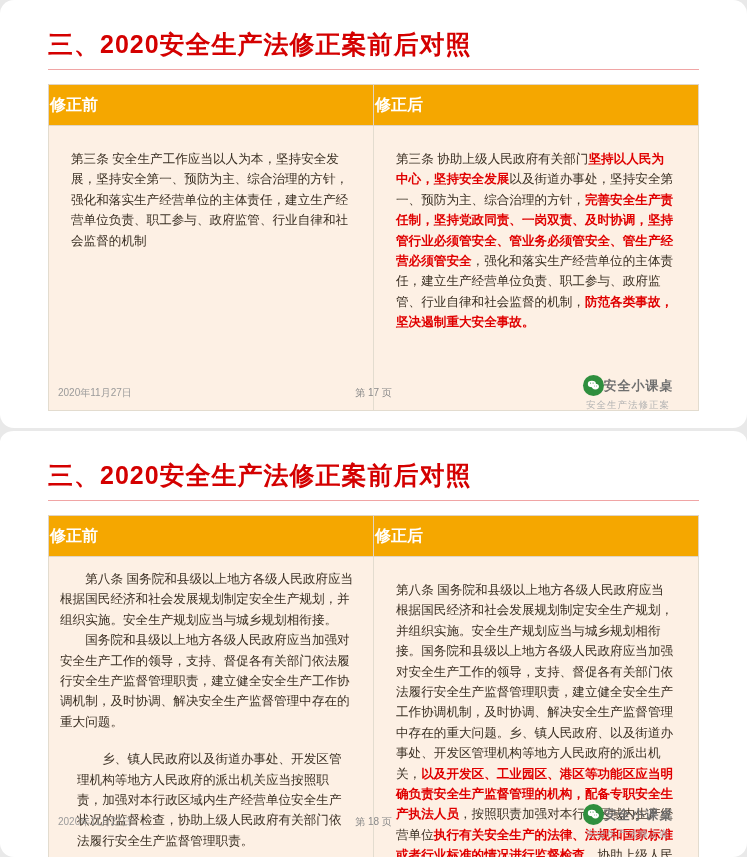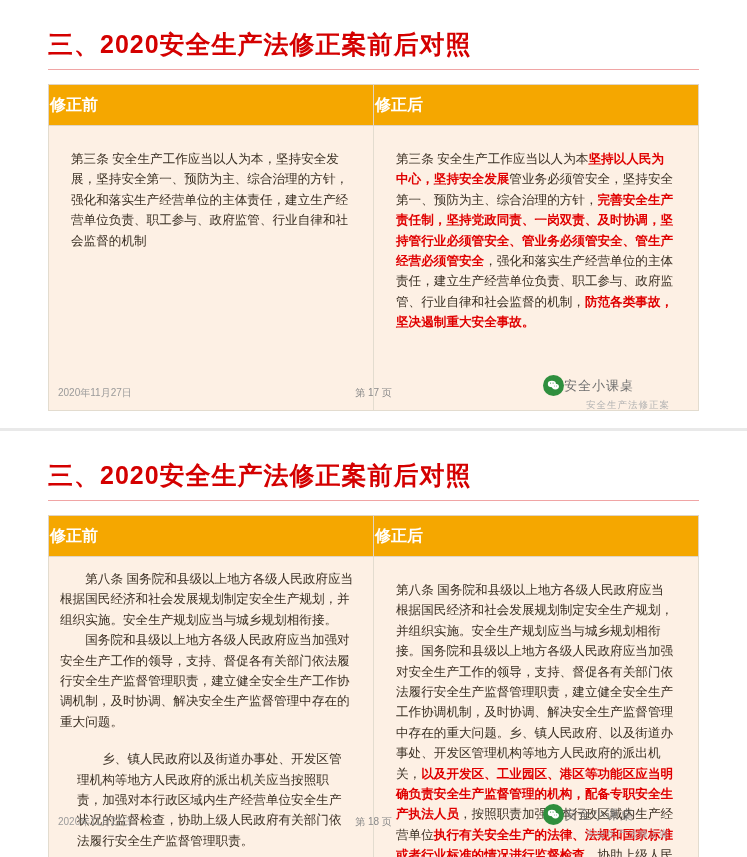--- a/index.html
+++ b/index.html
@@ -9,20 +9,21 @@
     font-family:"Liberation Sans","DejaVu Sans",sans-serif;
     -webkit-font-smoothing:antialiased;
   }
   .page{
     position:relative;
     width:747px;
     background:#ffffff;
     box-sizing:border-box;
     padding:20px 26px 0 26px;
     overflow:hidden;
+    border-radius:14px;
   }
   .page.first{height:428px;}
   .page.second{height:429px;border-top:3px solid #e9e9e9;}
 
   .slide-title{
     color:#d40000;
     font-size:25px;
     font-weight:bold;
     letter-spacing:1px;
     margin:8px 0 0 22px;
@@ -78,21 +79,21 @@
   .page-footer .date{position:absolute;left:0;top:0;padding-left:10px;}
   .page-footer .pnum{position:absolute;left:50%;transform:translateX(-50%);top:0;color:#8a8a8a;}
 
   .watermark{
     position:absolute;
     right:34px;
     bottom:16px;
     text-align:center;
     width:170px;
   }
-  .wm-row{display:flex;align-items:center;gap:0;}
+  .wm-row{display:flex;align-items:center;justify-content:center;gap:0;font-weight:bold;}
   .wm-logo{
     width:21px;height:21px;border-radius:50%;
     background:#2f8f3e;
     display:flex;align-items:center;justify-content:center;
     flex:0 0 auto;
   }
   .wm-logo svg{display:block;}
   .wm-name{font-size:13px;color:#6f6f6f;letter-spacing:1px;}
   .wm-sub{font-size:9.5px;color:#b3b3b3;margin-top:3px;letter-spacing:1px;}
 </style>
@@ -109,21 +110,21 @@
         <th>修正前</th>
         <th>修正后</th>
       </tr>
     </thead>
     <tbody>
       <tr>
         <td class="before cell-tall-1">
           <p class="cell-body">第三条 安全生产工作应当以人为本，坚持安全发展，坚持安全第一、预防为主、综合治理的方针，强化和落实生产经营单位的主体责任，建立生产经营单位负责、职工参与、政府监管、行业自律和社会监督的机制</p>
         </td>
         <td class="after cell-tall-1">
-          <p class="cell-body"><span class="blk">第三条 安全生产工作应当以人为本</span><span class="red">坚持以人民为中心，坚持安全发展</span><span class="blk">管业务必须管安全</span><span class="blk">，坚持安全第一、预防为主、综合治理的方针，</span><span class="red">完善安全生产责任制，坚持党政同责、一岗双责、及时协调，坚持管行业必须管安全、管业务必须管安全、管生产经营必须管安全</span><span class="blk">，强化和落实生产经营单位的主体责任，建立生产经营单位负责、职工参与、政府监管、行业自律和社会监督的机制，</span><span class="red">防范各类事故，坚决遏制重大安全事故。</span></p>
+          <p class="cell-body"><span class="blk">第三条 协助上级人民政府有关部门</span><span class="red">坚持以人民为中心，坚持安全发展</span><span class="blk">以及街道办事处</span><span class="blk">，坚持安全第一、预防为主、综合治理的方针，</span><span class="red">完善安全生产责任制，坚持党政同责、一岗双责、及时协调，坚持管行业必须管安全、管业务必须管安全、管生产经营必须管安全</span><span class="blk">，强化和落实生产经营单位的主体责任，建立生产经营单位负责、职工参与、政府监管、行业自律和社会监督的机制，</span><span class="red">防范各类事故，坚决遏制重大安全事故。</span></p>
         </td>
       </tr>
     </tbody>
   </table>
 
   <div class="page-footer">
     <span class="date">2020年11月27日</span>
     <span class="pnum">第 17 页</span>
   </div>
 

